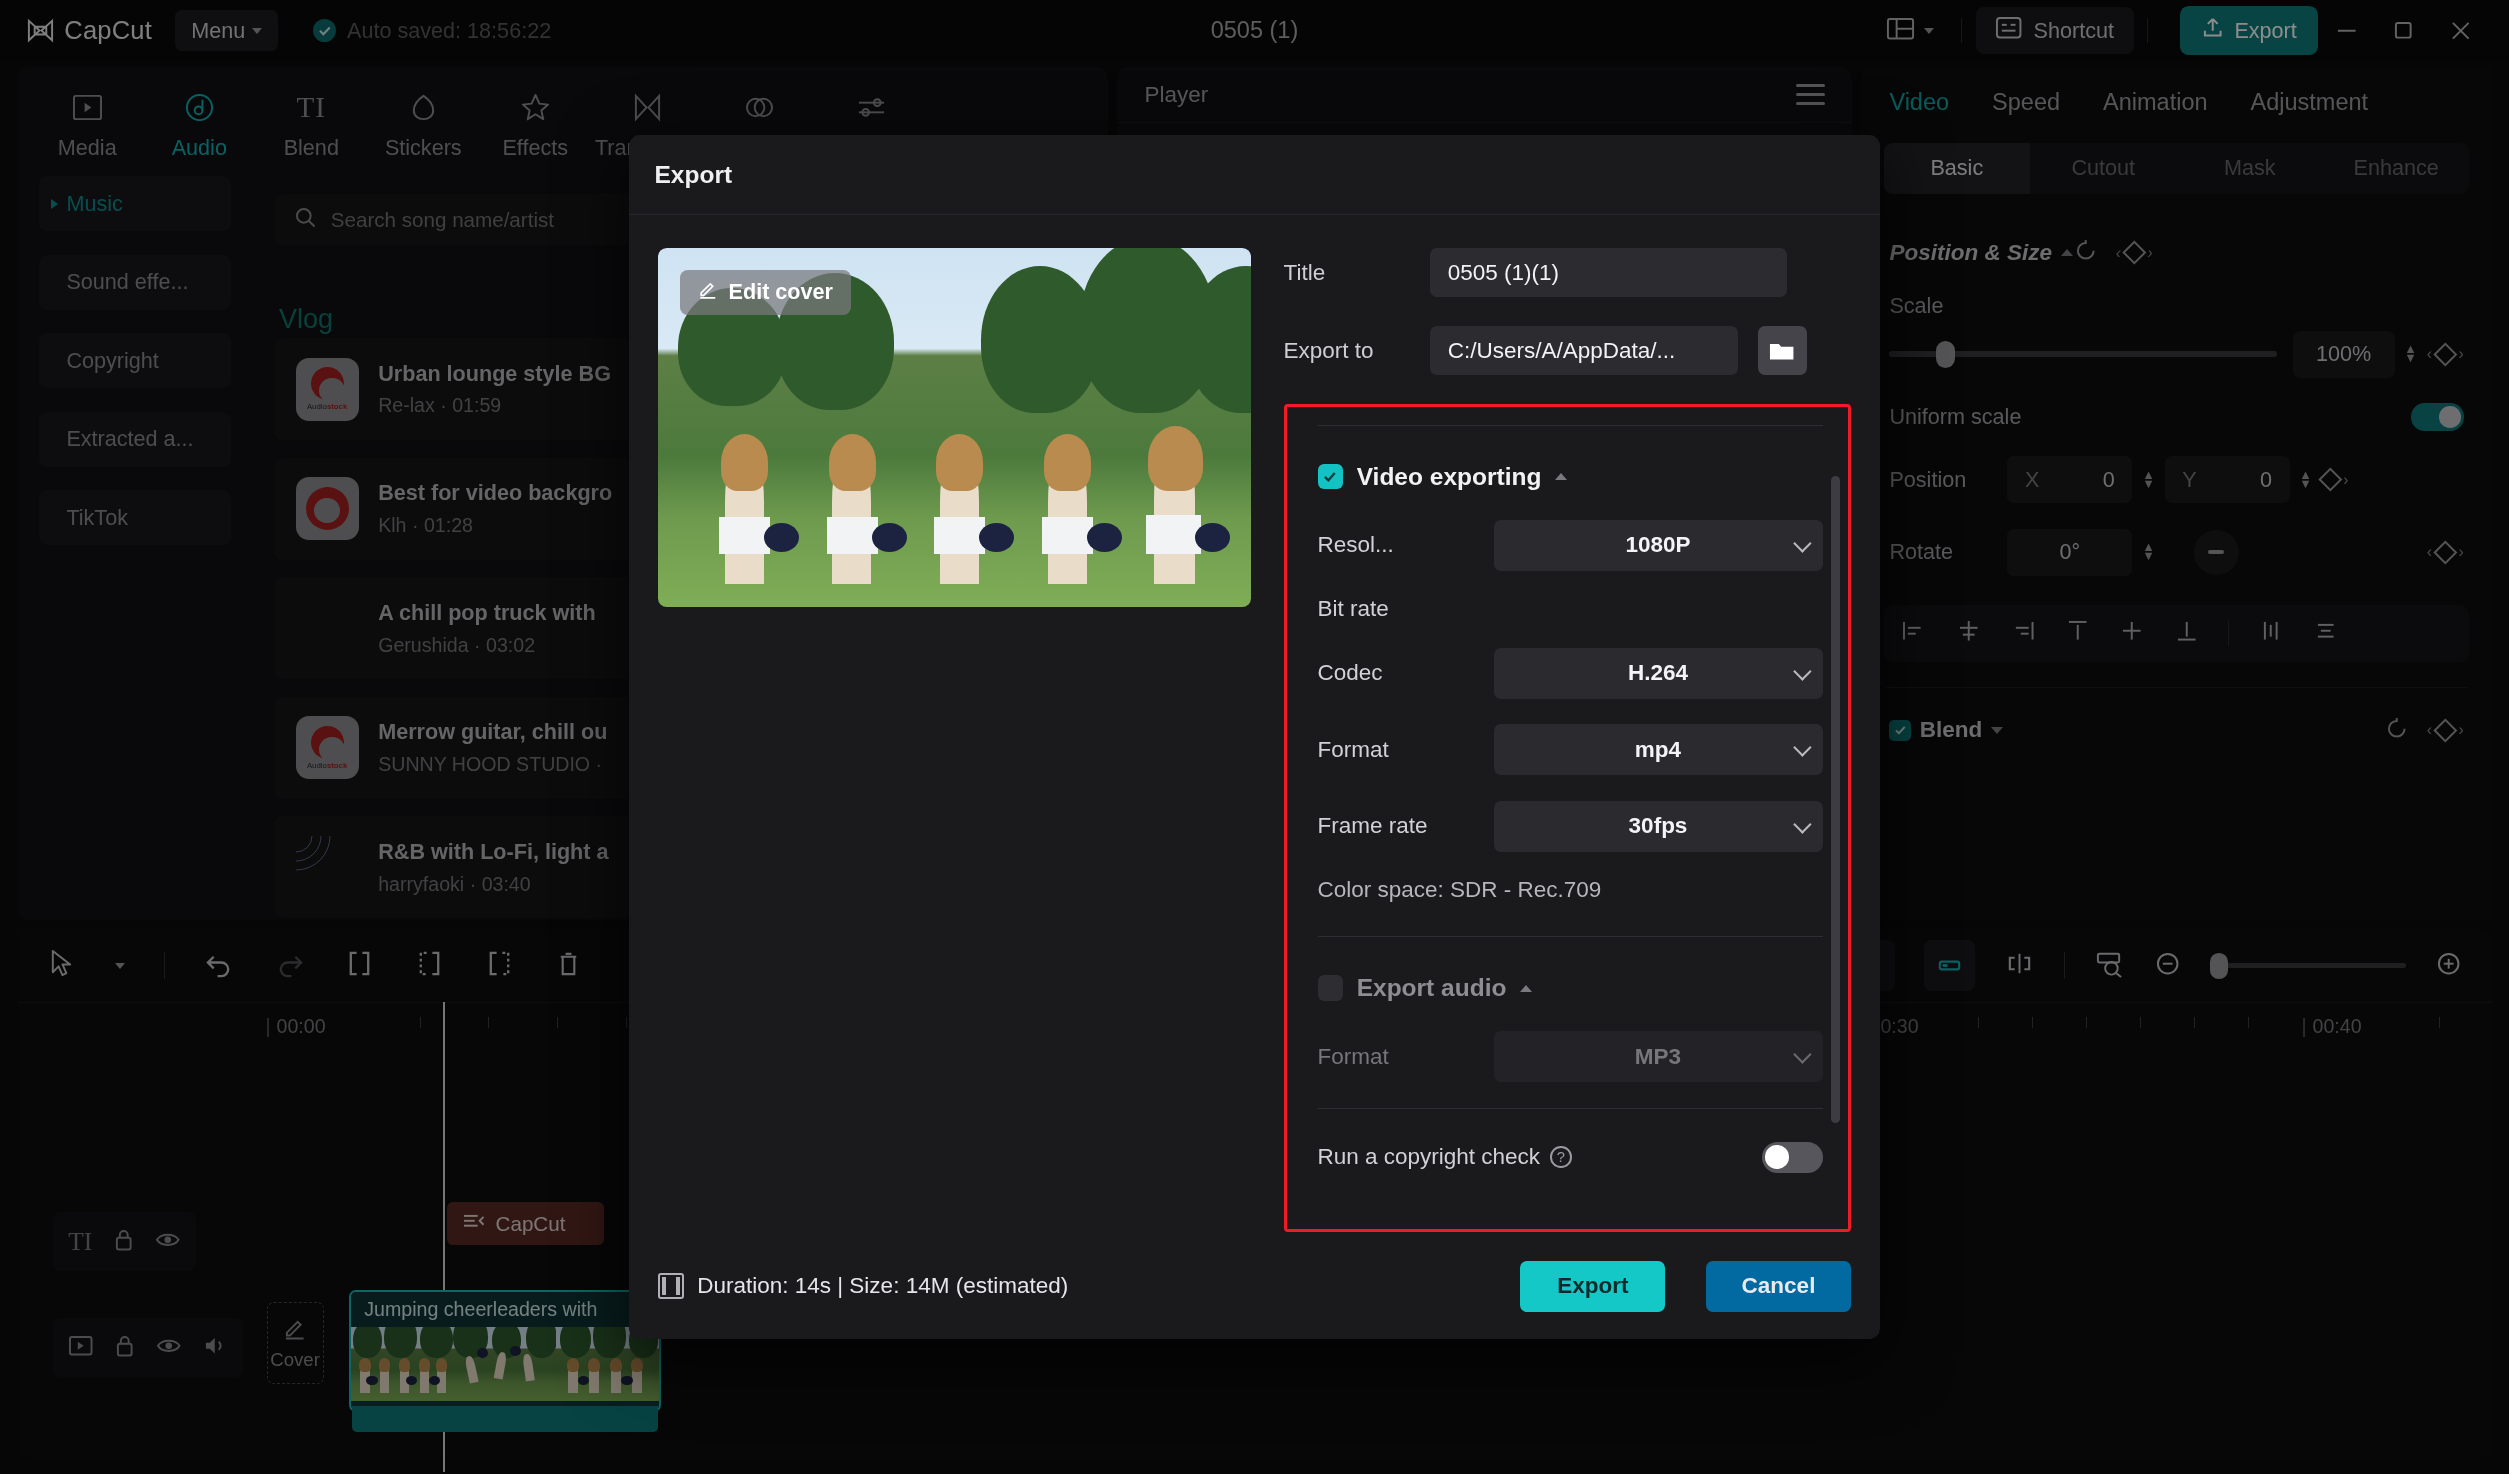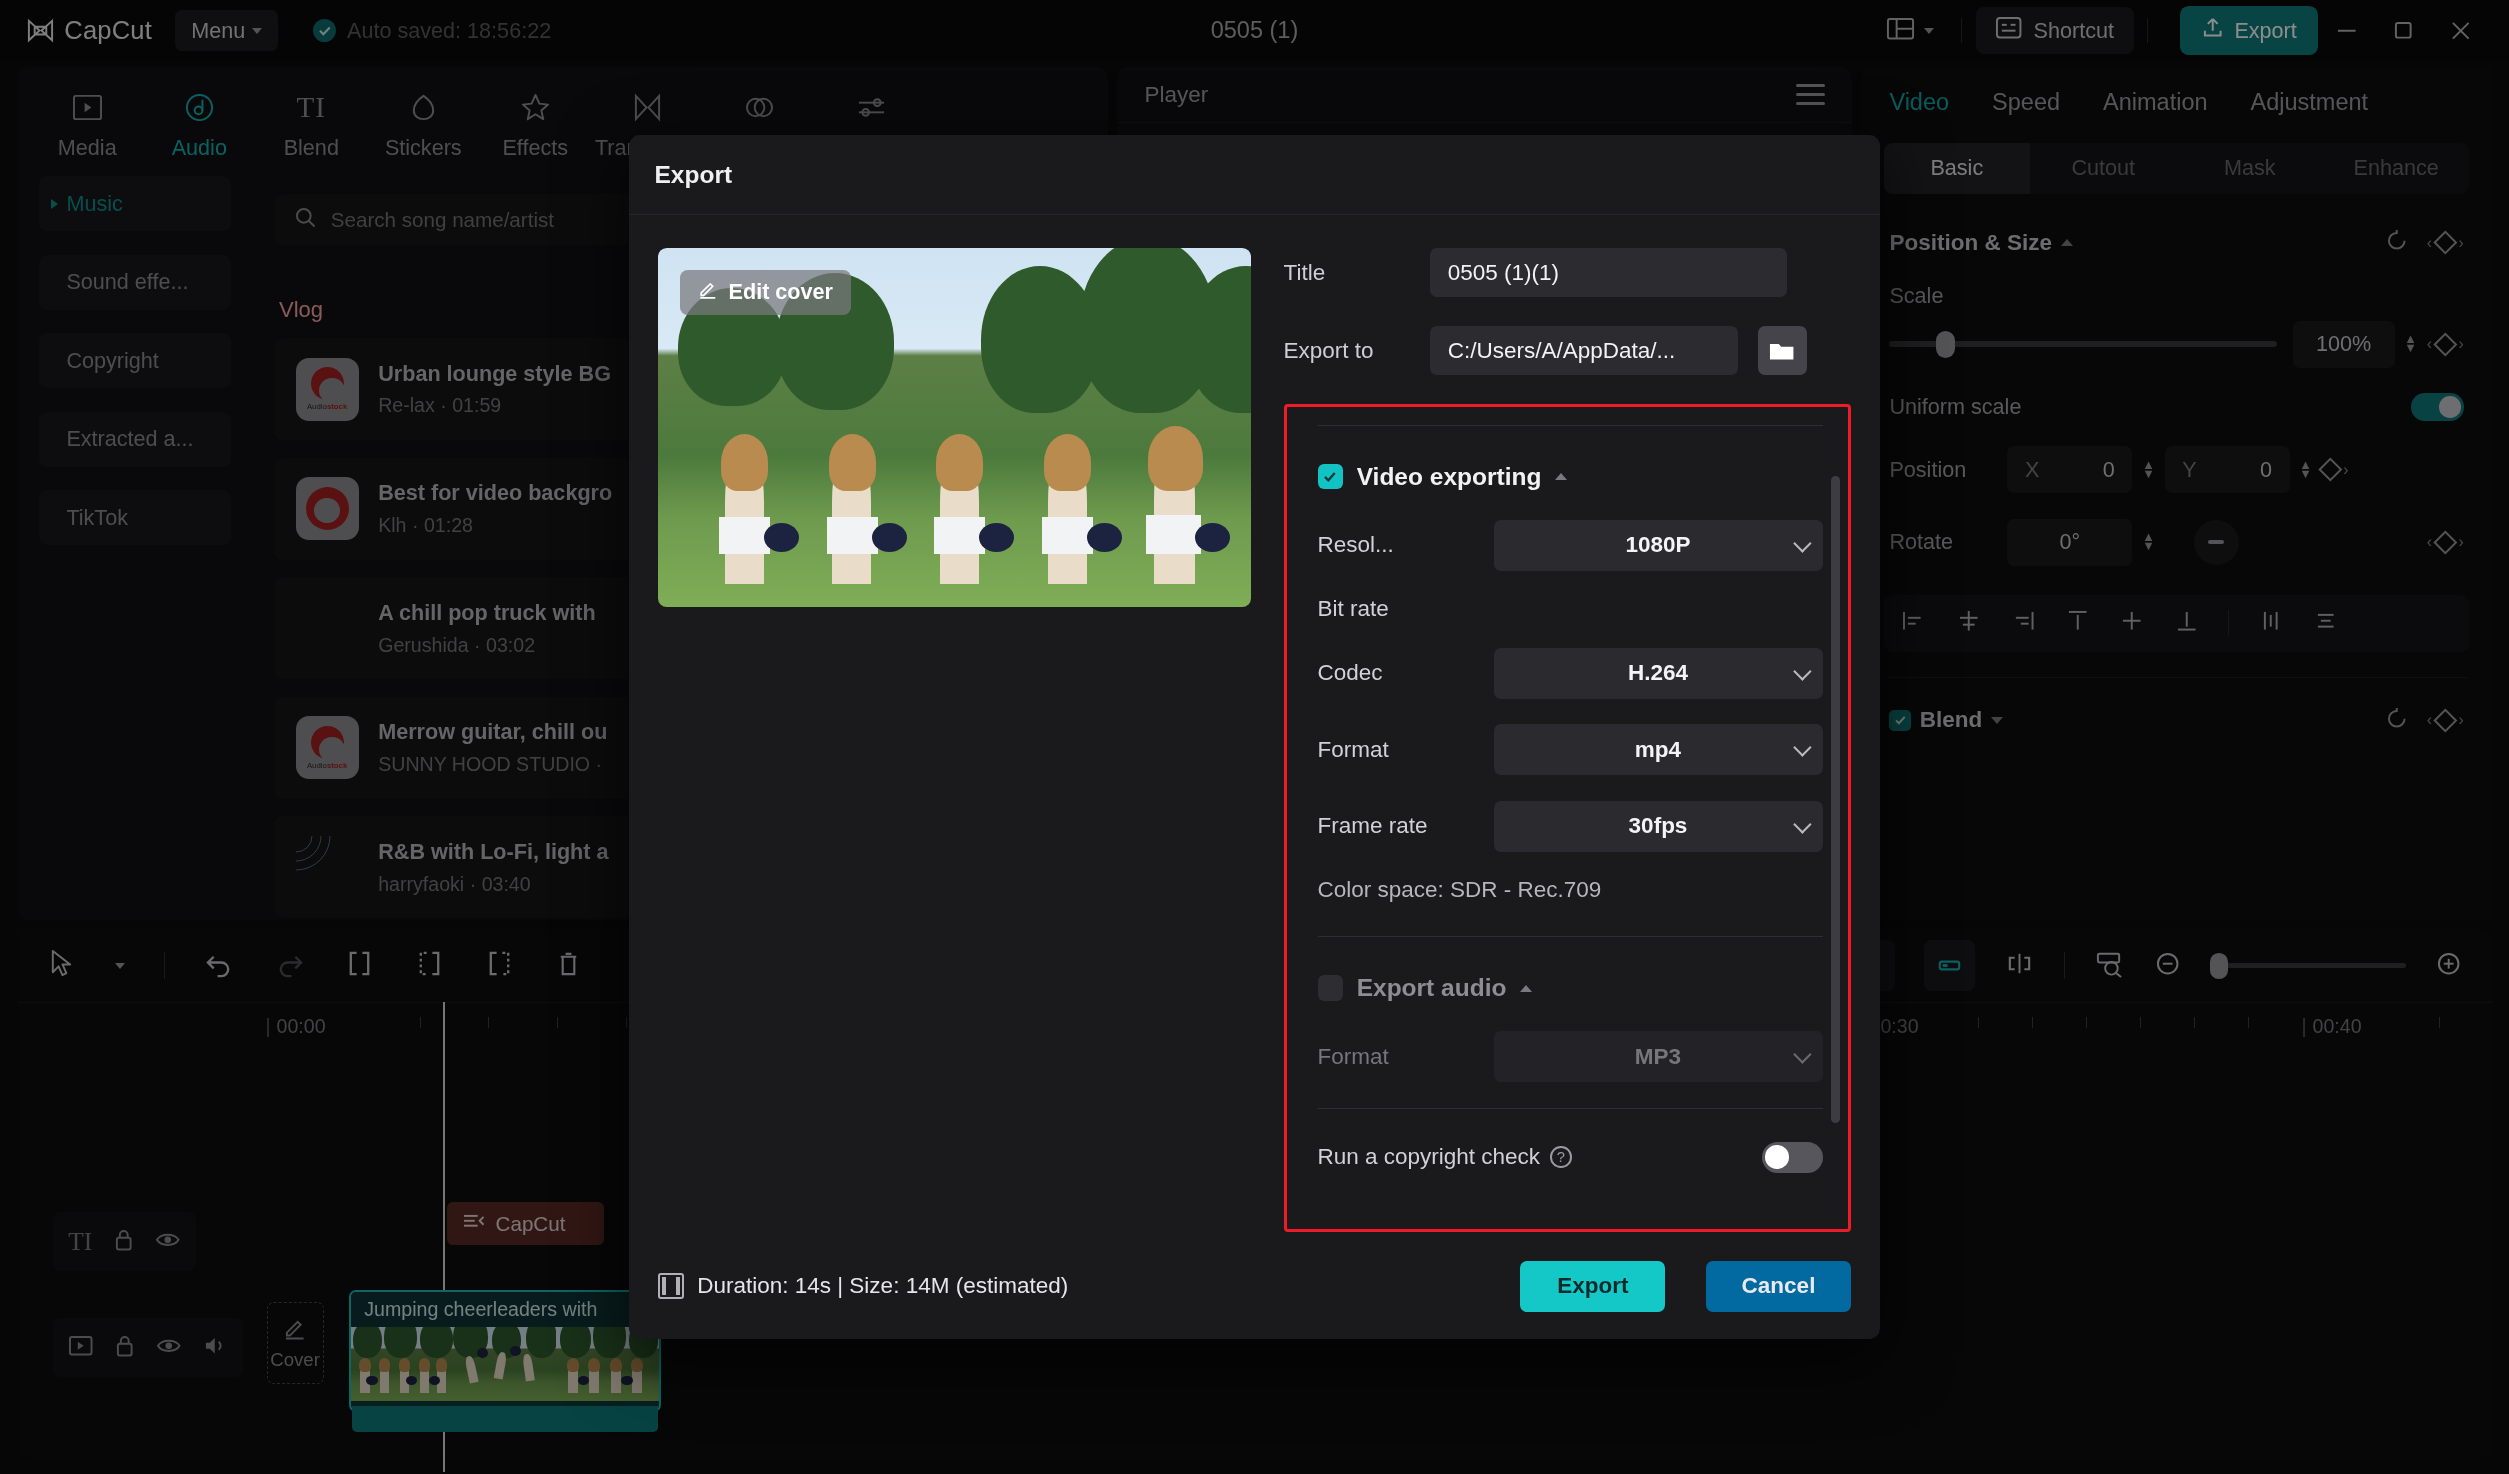--- a/index.html
+++ b/index.html
@@ -68,21 +68,21 @@
   .cat .tri { width: 0; height: 0; border-top: 5.9px solid transparent;
     border-bottom: 5.9px solid transparent; border-left: 7.8px solid #0e8f8f;
     margin-right: 8.8px; margin-left: -15.7px; }
 
   
   .searchbox { position: absolute; left: 274px; top: 194px; width: 529px; height: 51px;
     border-radius: 9.8px; background: #161619; display: flex; align-items: center;
     padding-left: 19.6px; gap: 13.7px; }
   .searchbox input { background: transparent; border: 0; outline: 0; font-size: 20.6px;
     color: #9a9a9e; font-family: "Liberation Sans", sans-serif; width: 412px; }
-  .sectitle { position: absolute; left: 279px; top: 297px; font-size: 22px; color: #fca5a5; }
+  .sectitle { position: absolute; left: 279px; top: 304px; font-size: 27px; color: #0f766e; }
   .songlist { position: absolute; left: 274px; top: 338px; width: 549px; }
   .song { height: 102px; border-radius: 9.8px; background: #161618; display: flex;
     align-items: center; padding-left: 21.6px; gap: 19.6px; margin-bottom: 17.6px; }
   .song .thumb { width: 63px; height: 63px; border-radius: 13px; flex: none;
     position: relative; overflow: hidden; }
   .song .meta { min-width: 0; }
   .song .name { font-size: 21.6px; color: #b9b9bd; font-weight: bold; white-space: nowrap;
     overflow: hidden; }
   .song .sub { font-size: 19.6px; color: #77777b; margin-top: 7.8px; white-space: nowrap; }
   .as-logo { width: 100%; height: 100%; background: #8f8f92; display: flex;
@@ -114,22 +114,22 @@
   .rightpanel { position: absolute; left: 1862px; top: 67px; width: 629px; height: 853px;
     background: #0e0e10; }
   .rtabs { display: flex; align-items: center; gap: 43px; padding: 21.6px 27.4px 0 27.4px;
     font-size: 23.5px; color: #9d9da1; }
   .rtabs .rtab.active { color: #0fa6a6; }
   .subtabs { display: flex; margin: 27.4px 21.6px 0 21.6px; background: #151518;
     border-radius: 8.8px; overflow: hidden; }
   .subtab { flex: 1; height: 51px; display: flex; align-items: center;
     justify-content: center; font-size: 21.6px; color: #6a6a6e; }
   .subtab.active { background: #242428; color: #e2e2e6; }
-  .sect-head { display: flex; align-items: center; justify-content: space-between;
-    padding: 0 27.4px; margin-top: 34px; }
+  .sect-head { display: flex; align-items: center; 
+    padding: 0 27.4px; margin-top: 44px; font-style: italic; }
   .sect-title { font-size: 22.5px; color: #c6c6ca; font-weight: bold; display: flex;
     align-items: center; gap: 8.8px; }
   .tri-up { width: 0; height: 0; border-left: 6.9px solid transparent;
     border-right: 6.9px solid transparent; border-bottom: 7.8px solid #7a7a7e; }
   .tri-dn { width: 0; height: 0; border-left: 6.9px solid transparent;
     border-right: 6.9px solid transparent; border-top: 7.8px solid #7a7a7e; }
   .head-ctrls { display: flex; align-items: center; gap: 17.6px; color: #87878b; }
   .kf { display: flex; align-items: center; gap: 4.9px; color: #87878b; font-size: 15.7px; }
   .diamond { width: 16.7px; height: 16.7px; border: 2px solid #9a9a9e; transform: rotate(45deg); }
   .row { display: flex; align-items: center; padding: 0 27.4px; margin-top: 25.5px; }

